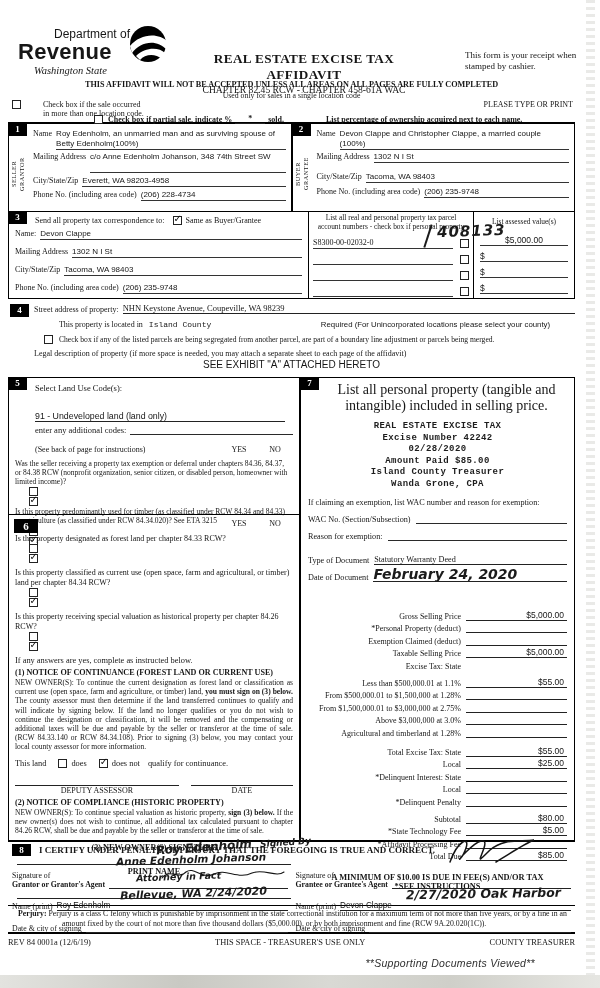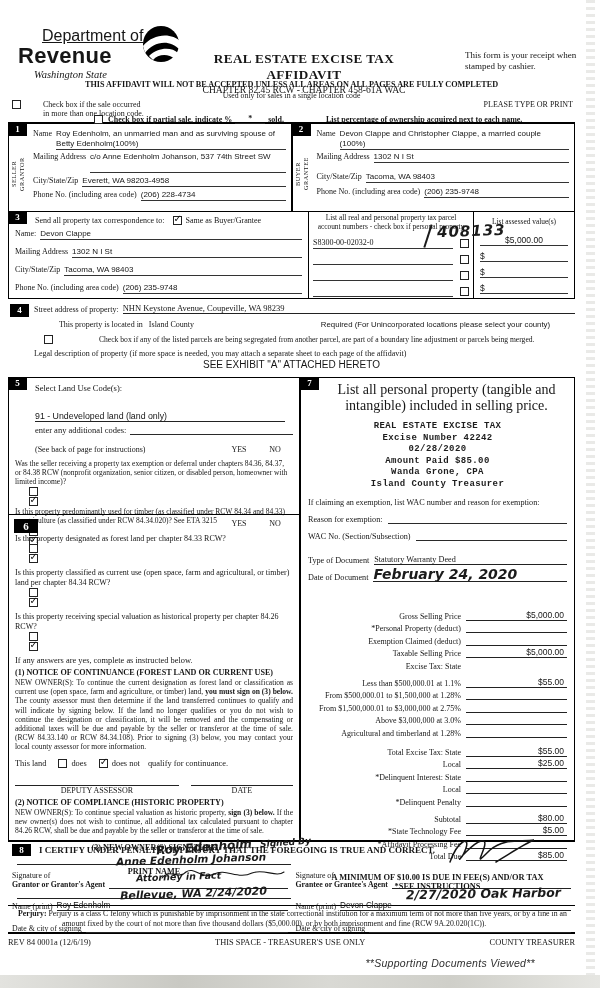--- a/index.html
+++ b/index.html
@@ -12,21 +12,21 @@
   .cb { display:inline-block; width:9px; height:9px; border:1px solid #222; position:relative;
         vertical-align:-1px; background:#fff; flex:none; }
   .cb.checked::after { content:"\2713"; position:absolute; left:0px; top:-4px; font-size:10px;
         font-weight:bold; color:#111; font-family:"DejaVu Sans",sans-serif; font-style:normal; }
   .numtab { position:absolute; background:#000; color:#fff; font-weight:bold; text-align:center;
         font-family:"Liberation Serif",serif; line-height:12px; width:19px; height:13px; font-size:9px; }
   .fillline { border-bottom:1px solid #2a2a2a; }
   
   .hdr { position:relative; height:122px; }
   .logo { position:absolute; left:10px; top:27px; display:flex; }
-  .logo .dept { font-family:"Liberation Sans",sans-serif; font-size:16px; margin-left:24px;text-decoration:underline; }
+  .logo .dept { font-family:"Liberation Sans",sans-serif; font-size:12px; margin-left:36px; }
   .logo .rev  { font-family:"Liberation Sans",sans-serif; font-size:22px; font-weight:bold; letter-spacing:.3px; margin-top:-2px; }
   .logo .wa   { font-family:"Liberation Serif",serif; font-style:italic; font-size:10.5px; margin-left:16px; }
   .swirl { margin-left:-4px; margin-top:-3px; }
   .tblock { position:absolute; left:168px; width:256px; top:51px; text-align:center; }
   .tblock .title { font-size:13.2px; font-weight:bold; letter-spacing:.4px; }
   .tblock .chapter { font-size:9.6px; margin-top:1px; }
   .receipt { position:absolute; left:457px; top:50px; width:112px; font-size:9px; line-height:11px; }
   .warn { position:absolute; top:80px; left:20px; right:20px; text-align:center; font-weight:bold; font-size:8.2px; }
   .singleloc { position:absolute; top:91px; left:0; right:0; text-align:center; font-size:7.8px; }
   .hrow1 { position:absolute; top:100px; left:4px; right:2px; display:flex; font-size:8px; line-height:9px; }
@@ -60,23 +60,23 @@
   .vrow { display:flex; align-items:flex-end; height:16px; }
   .vline { flex:1; border-bottom:1px solid #333; font-size:8.5px; font-family:"Liberation Sans",sans-serif; line-height:10px; }
   .slash { position:absolute; left:118px; top:12px; width:1.6px; height:24px; background:#1b1b1b; transform:rotate(18deg); }
   .hand408 { position:absolute; left:128px; top:10px; font-size:15px; letter-spacing:1px; transform:rotate(-2deg); }
   
   .sec4 { position:relative; height:78px; padding-top:4px; }
   .s4row1 { display:flex; align-items:flex-end; padding-left:26px; }
   .s4lab { font-size:8px; flex:none; padding-right:4px; }
   .s4val { flex:1; border-bottom:1px solid #222; font-size:8.5px; font-family:Liberation Serif, serif; }
   .s4row2 { display:flex; margin-top:6px; padding-left:26px; font-size:8px;justify-content:center; }
-  .s4county { font-family:Liberation Serif, serif; margin-left:6px; width:172px; }
+  .s4county { font-family:Liberation Mono, monospace; margin-left:6px; width:172px; }
   .s4req { font-family:"Liberation Sans",sans-serif; font-size:7.8px; }
-  .s4row3 { display:flex; margin-top:6px; padding-left:36px; font-size:7.6px; align-items:center;gap:40px; }
+  .s4row3 { display:flex; margin-top:6px; padding-left:36px; font-size:7.6px; align-items:center; }
   .s4row3 .cb { margin-right:6px; }
   .s4row4 { margin-top:5px; padding-left:26px; font-size:8px; }
   .s4row5 { text-align:center; font-size:10px; font-family:"Liberation Sans",sans-serif; margin-top:1px; }
   
   .main { display:flex; height:464px; }
   .lcol { position:relative; width:292px; border:1.5px solid #000; }
   .rcol { position:relative; flex:1; border:1.5px solid #000; border-left:1px solid #000; padding:4px 7px; }
   .s5 { position:relative; padding:5px 6px 4px 6px; height:136px; }
   .s5 .inner { padding-left:20px; }
   .landuse { font-size:8.5px; }
@@ -202,21 +202,21 @@
     <div class="pbox">
       <div class="numtab" style="left:-1px;top:-1px">1</div>
       <div class="side">SELLER
 GRANTOR</div>
       <div class="frow">
             <span class="flabel">Name</span>
         <span class="fval mh2">Roy Edenholm, an unmarried man and as surviving spouse of Betty Edenholm(100%)</span>
           </div>
       <div class="frow" style="margin-top:2px">
             <span class="flabel">Mailing Address</span>
-        <span class="fval mh2">c/o Anne Edenholm Johanson, 537 74th Street SW</span>
+        <span class="fval mh2">c/o Anne Edenholm Johanson, 348 74th Street SW</span>
           </div>
       <div class="frow" style="margin-top:3px">
             <span class="flabel">City/State/Zip</span>
         <span class="fval">Everett, WA  98203-4958</span>
           </div>
       <div class="frow" style="margin-top:3px">
             <span class="flabel">Phone No. (including area code)</span>
         <span class="fval">(206) 228-4734</span>
           </div>
     </div>
@@ -430,30 +430,30 @@
     </div>
 
     <div class="rcol">
       <div class="numtab" style="left:-1px;top:-1px">7</div>
       <div class="s7hdr">List all personal property (tangible and intangible) included in selling price.</div>
       <div class="stamp">
         <div>REAL ESTATE EXCISE TAX</div>
         <div>Excise Number 42242</div>
         <div>02/28/2020</div>
         <div>Amount Paid $85.00</div>
+        <div>Island County Treasurer</div>
         <div>Wanda Grone, CPA</div>
-        <div>Island County Treasurer</div>
       </div>
       <div class="exnote">If claiming an exemption, list WAC number and reason for exemption:</div>
       <div class="exrow">
+        <span>WAC No. (Section/Subsection)</span>
+        <span class="fillline"></span>
+      </div>
+      <div class="exrow">
         <span>Reason for exemption:</span>
-        <span class="fillline"></span>
-      </div>
-      <div class="exrow">
-        <span>WAC No. (Section/Subsection)</span>
         <span class="fillline"></span>
       </div>
       <div class="docrow" style="margin-top:14px">
         <span>Type of Document</span>
         <span class="docval">Statutory Warranty Deed</span>
       </div>
       <div class="docrow" style="margin-top:2px">
         <span>Date of Document</span>
         <span class="dochand hand">February 24, 2020</span>
       </div>

